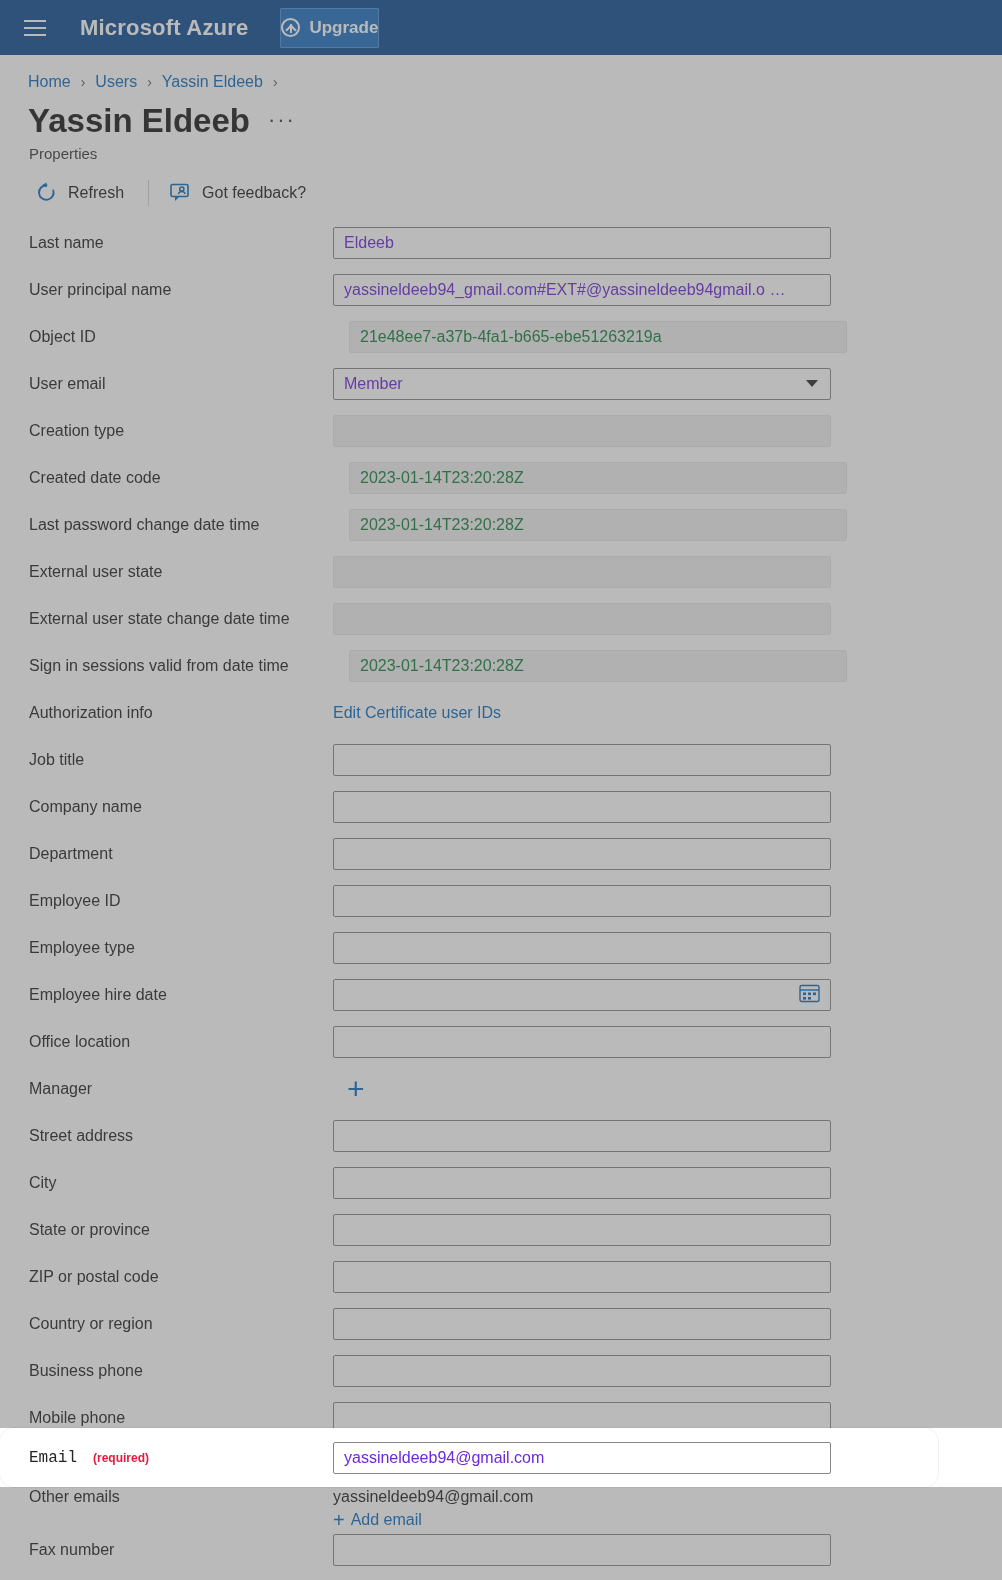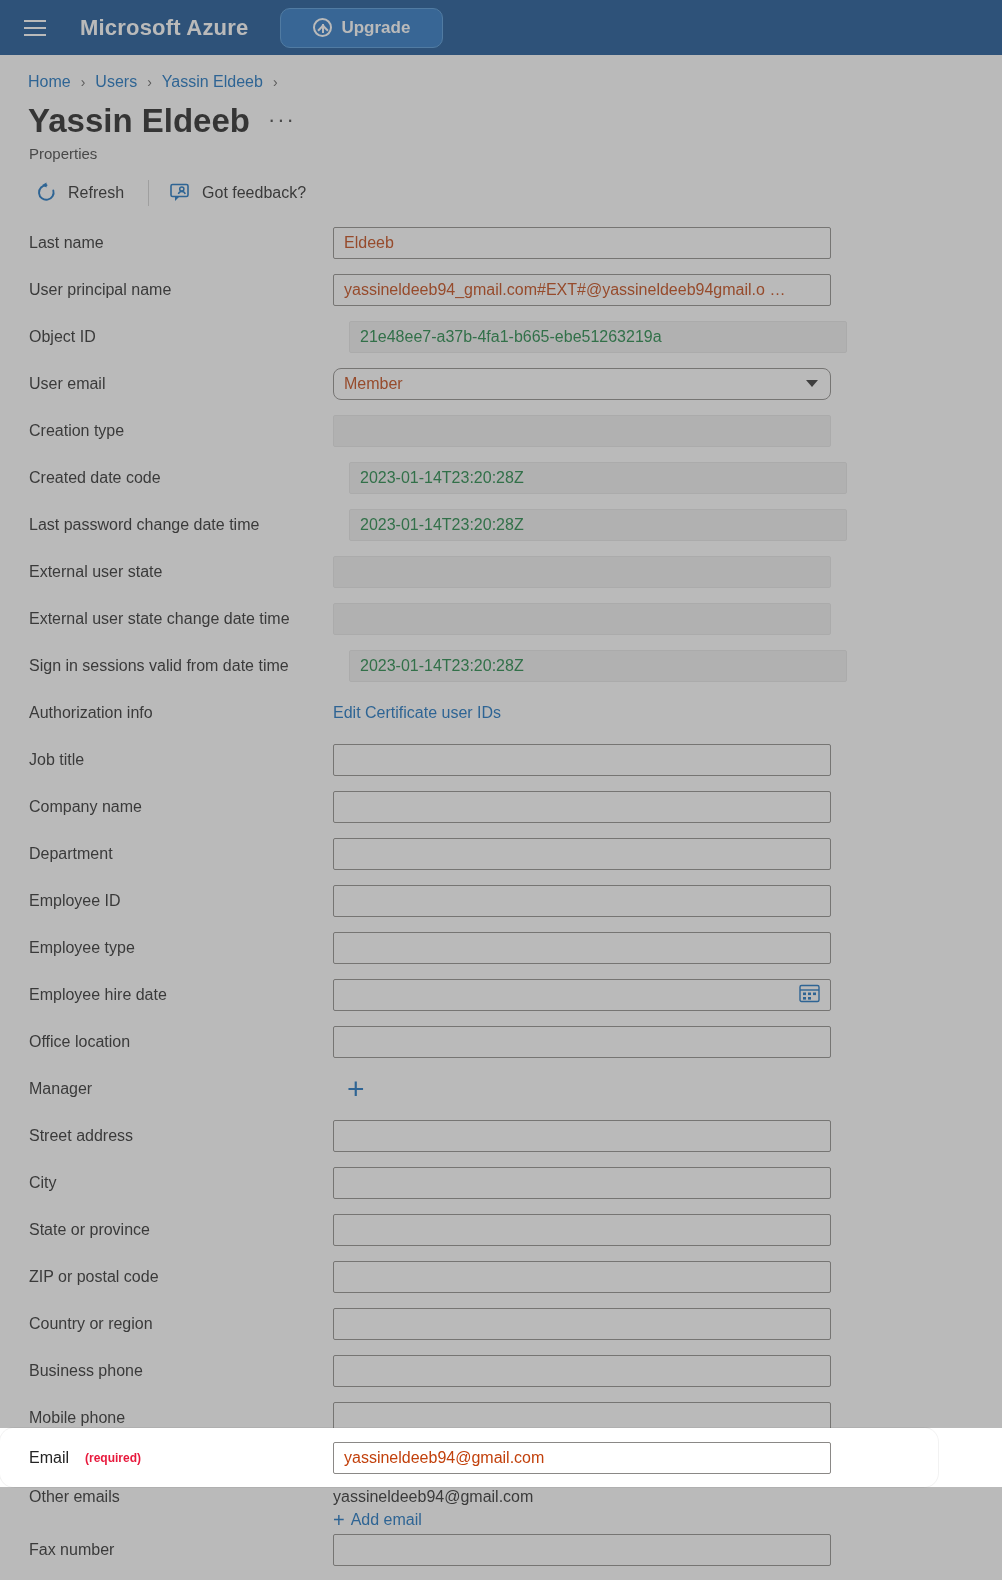--- a/index.html
+++ b/index.html
@@ -46,25 +46,25 @@
     color: #ffffff;
     margin-right: 32px;
     white-space: nowrap;
   }
   .upgrade-btn {
     display: inline-flex;
     align-items: center;
     gap: 9px;
     background: #1f6fbf;
     border: 1px solid #4a93d6;
-    border-radius: 10px;
+    border-radius: 1px;
     color: #ffffff;
     font-size: 17px;
     font-weight: bold;
-    padding: 9px 32px;
+    padding: 9px 0;
     cursor: pointer;
   }
   .upgrade-btn .circle-arrow {
     width: 19px; height: 19px;
     border: 2px solid #ffffff;
     border-radius: 50%;
     position: relative;
     display: inline-block;
   }
   .upgrade-btn .circle-arrow::before {
@@ -179,21 +179,21 @@
   .field {
     width: 498px;
     flex: 0 0 498px;
     height: 32px;
     border: 1px solid #8a8886;
     background: #ffffff;
     display: flex;
     align-items: center;
     padding: 0 10px;
     font-size: 16px;
-    color: #c2410c;
+    color: #6d28d9;
     border-radius: 2px;
     position: relative;
   }
   .field.readonly {
     background: #f0f0f0;
     border: 1px solid #e6e6e6;
     color: #15803d;
     margin-left: 16px;
   }
   .field.empty-readonly {
@@ -202,21 +202,20 @@
   }
   .field .text-ellipsis {
     white-space: nowrap;
     overflow: hidden;
     text-overflow: ellipsis;
     width: 100%;
   }
   .field.select {
     justify-content: space-between;
     cursor: pointer;
-    border-radius: 8px;
   }
   .chevron {
     width: 0; height: 0;
     border-left: 6px solid transparent;
     border-right: 6px solid transparent;
     border-top: 7px solid #2b2b2b;
     margin-right: 2px;
   }
   .cal-icon { margin-left: auto; }
   .link {
@@ -268,20 +267,21 @@
   }
   .required-tag {
     color: #e8193c;
     font-weight: bold;
     font-size: 12px;
     margin-left: 16px;
   }
   .spot-label {
     font-size: 16px;
     color: #242424;
+    font-family: Liberation Mono, monospace;
   }
   .spot-label-wrap {
     width: 304px;
     flex: 0 0 304px;
     display: flex;
     align-items: center;
   }
 </style>
 </head>
 <body>

